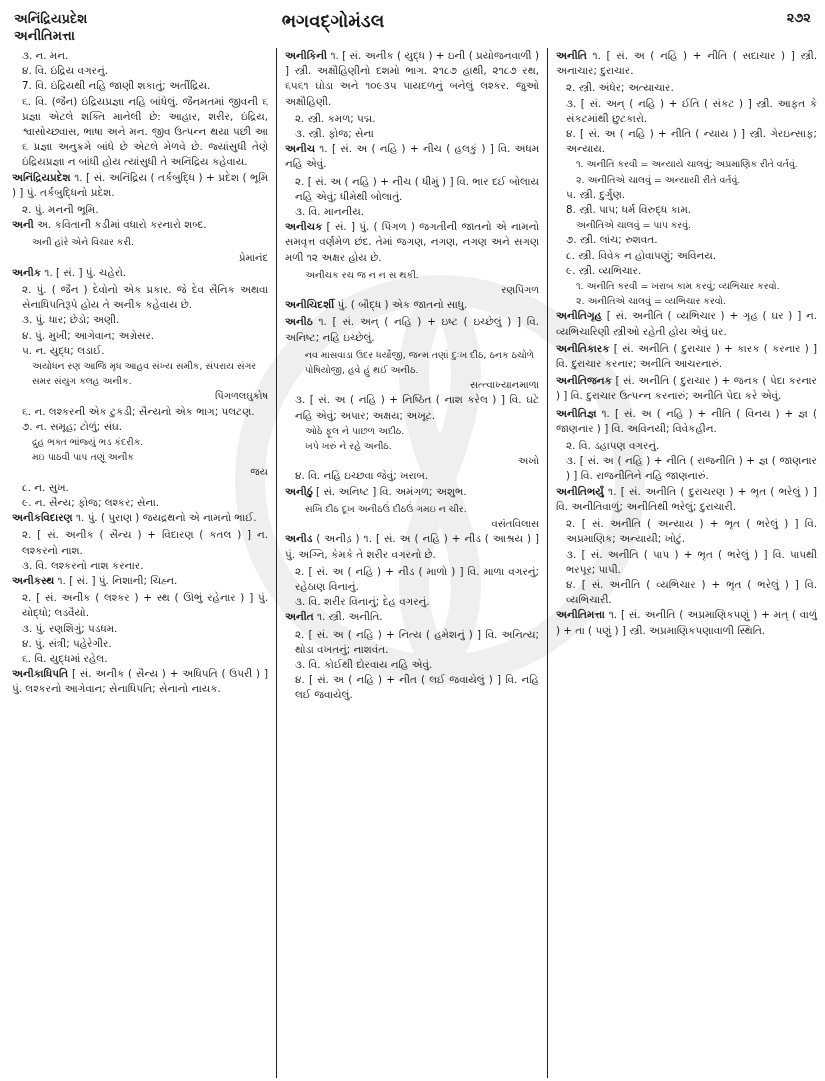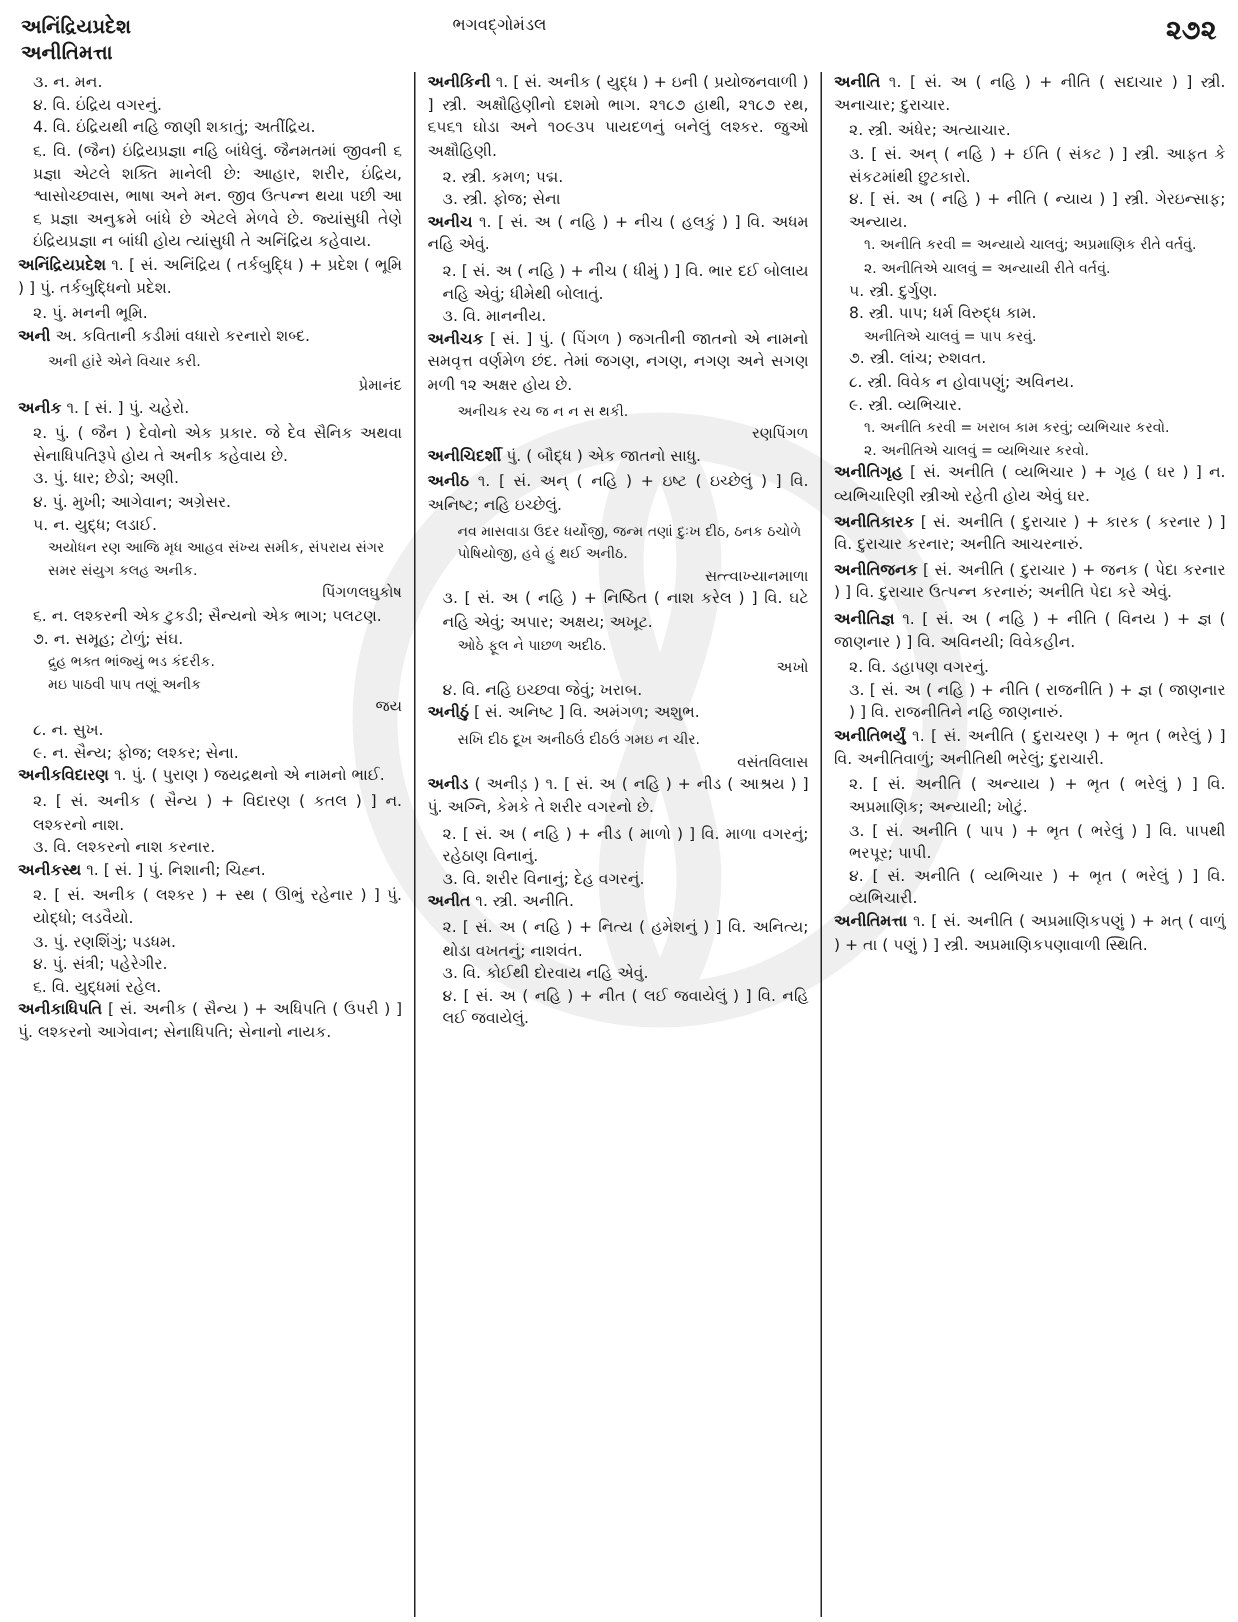--- a/index.html
+++ b/index.html
@@ -6,22 +6,22 @@
   body {
     width: 825px; height: 1081px; overflow: hidden; position: relative;
     font-family: "DejaVu Sans", sans-serif; color: #1a1a1a;
   }
   .watermark {
     position: absolute; left: 230px; top: 180px; width: 420px; height: 600px;
     pointer-events: none; opacity: 0.06;
   }
   .page-header { position: absolute; top: 6px; left: 0; width: 825px; height: 44px; }
   .hdr-left { position: absolute; left: 14px; top: 4px; font-weight: bold; font-size: 13px; line-height: 17px; }
-  .hdr-center { position: absolute; left: 0; width: 666px; top: 4px; text-align: center; font-weight: normal; font-size: 11px; }
-  .hdr-right { position: absolute; right: 14px; top: 4px; font-weight: bold; font-size: 18px; }
+  .hdr-center { position: absolute; left: 0; width: 666px; top: 4px; text-align: center; font-weight: bold; font-size: 18px; }
+  .hdr-right { position: absolute; right: 14px; top: 4px; font-weight: bold; font-size: 13px; }
   .columns { position: absolute; top: 48px; left: 0; width: 825px; height: 1030px; display: flex; }
   .col { box-sizing: border-box; padding: 0 8px; font-size: 10.4px; line-height: 15.2px; overflow: hidden; }
   .col-1 { width: 276px; padding-left: 12px; }
   .col-2 { width: 272px; border-left: 1.5px solid #222; border-right: 1.5px solid #222; }
   .col-3 { width: 277px; }
   .entry { margin: 0 0 2px 0; text-align: justify; }
   .hw { font-weight: bold; }
   .sense { padding-left: 10px; text-align: justify; }
   .quote { padding-left: 20px; font-size: 9.4px; }
   .source { text-align: right; font-size: 10px; }
@@ -41,21 +41,21 @@
     <div>અનીતિમત્તા</div>
   </div>
   <div class="hdr-center">ભગવદ્ગોમંડલ</div>
   <div class="hdr-right">૨૭૨</div>
 </div>
 
 <div class="columns">
   <div class="col col-1">
       <div class="sense">૩. ન. મન.</div>
       <div class="sense">૪. વિ. ઇંદ્રિય વગરનું.</div>
-      <div class="sense">4. વિ. ઇંદ્રિયથી નહિ જાણી શકાતું; અતીંદ્રિય.</div>
+      <div class="sense">7. વિ. ઇંદ્રિયથી નહિ જાણી શકાતું; અતીંદ્રિય.</div>
       <div class="sense">૬. વિ. (જૈન) ઇંદ્રિયપ્રજ્ઞા નહિ બાંધેલું. જૈનમતમાં જીવની ૬ પ્રજ્ઞા એટલે શક્તિ માનેલી છે: આહાર, શરીર, ઇંદ્રિય, શ્વાસોચ્છ્વાસ, ભાષા અને મન. જીવ ઉત્પન્ન થયા પછી આ ૬ પ્રજ્ઞા અનુક્રમે બાંધે છે એટલે મેળવે છે. જ્યાંસુધી તેણે ઇંદ્રિયપ્રજ્ઞા ન બાંધી હોય ત્યાંસુધી તે અનિંદ્રિય કહેવાય.</div>
       <div class="entry"><span class="hw">અનિંદ્રિયપ્રદેશ</span><span> ૧. [ સં. અનિંદ્રિય ( તર્કબુદ્ધિ ) + પ્રદેશ ( ભૂમિ ) ] પું. તર્કબુદ્ધિનો પ્રદેશ.</span></div>
       <div class="sense">૨. પું. મનની ભૂમિ.</div>
       <div class="entry"><span class="hw">અની</span><span> અ. કવિતાની કડીમાં વધારો કરનારો શબ્દ.</span></div>
       <div class="quote">અની હાંરે એને વિચાર કરી.</div>
       <div class="source">પ્રેમાનંદ</div>
       <div class="entry"><span class="hw">અનીક</span><span> ૧. [ સં. ] પું. ચહેરો.</span></div>
       <div class="sense">૨. પું. ( જૈન ) દેવોનો એક પ્રકાર. જે દેવ સૈનિક અથવા સેનાધિપતિરૂપે હોય તે અનીક કહેવાય છે.</div>
       <div class="sense">૩. પું. ધાર; છેડો; અણી.</div>
       <div class="sense">૪. પું. મુખી; આગેવાન; અગ્રેસર.</div>
@@ -88,20 +88,21 @@
       <div class="sense">૩. વિ. માનનીય.</div>
       <div class="entry"><span class="hw">અનીચક</span><span> [ સં. ] પું. ( પિંગળ ) જગતીની જાતનો એ નામનો સમવૃત્ત વર્ણમેળ છંદ. તેમાં જગણ, નગણ, નગણ અને સગણ મળી ૧૨ અક્ષર હોય છે.</span></div>
       <div class="quote">અનીચક રચ જ ન ન સ થકી.</div>
       <div class="source">રણપિંગળ</div>
       <div class="entry"><span class="hw">અનીચિદર્શી</span><span> પું. ( બૌદ્ધ ) એક જાતનો સાધુ.</span></div>
       <div class="entry"><span class="hw">અનીઠ</span><span> ૧. [ સં. અન્ ( નહિ ) + ઇષ્ટ ( ઇચ્છેલું ) ] વિ. અનિષ્ટ; નહિ ઇચ્છેલું.</span></div>
       <div class="quote">નવ માસવાડા ઉદર ધર્યોજી, જન્મ તણાં દુઃખ દીઠ, ઠનક ઠચોળે પોષિયોજી, હવે હું થઈ અનીઠ.</div>
       <div class="source">સત્ત્વાખ્યાનમાળા</div>
       <div class="sense">૩. [ સં. અ ( નહિ ) + નિષ્ઠિત ( નાશ કરેલ ) ] વિ. ઘટે નહિ એવું; અપાર; અક્ષય; અખૂટ.</div>
       <div class="quote">ઓઠે ફૂલ ને પાછળ અદીઠ.</div>
+      <div class="quote">ખપે ખરું ને રહે અનીઠ.</div>
       <div class="source">અખો</div>
       <div class="sense">૪. વિ. નહિ ઇચ્છવા જેવું; ખરાબ.</div>
       <div class="entry"><span class="hw">અનીઠું</span><span> [ સં. અનિષ્ટ ] વિ. અમંગળ; અશુભ.</span></div>
       <div class="quote">સખિ દીઠ દૂખ અનીઠઉં દીઠઉં ગમઇ ન ચીર.</div>
       <div class="source">વસંતવિલાસ</div>
       <div class="entry"><span class="hw">અનીડ</span><span> ( અનીડ઼ ) ૧. [ સં. અ ( નહિ ) + નીડ ( આશ્રય ) ] પું. અગ્નિ, કેમકે તે શરીર વગરનો છે.</span></div>
       <div class="sense">૨. [ સં. અ ( નહિ ) + નીડ ( માળો ) ] વિ. માળા વગરનું; રહેઠાણ વિનાનું.</div>
       <div class="sense">૩. વિ. શરીર વિનાનું; દેહ વગરનું.</div>
       <div class="entry"><span class="hw">અનીત</span><span> ૧. સ્ત્રી. અનીતિ.</span></div>
       <div class="sense">૨. [ સં. અ ( નહિ ) + નિત્ય ( હમેશનું ) ] વિ. અનિત્ય; થોડા વખતનું; નાશવંત.</div>

